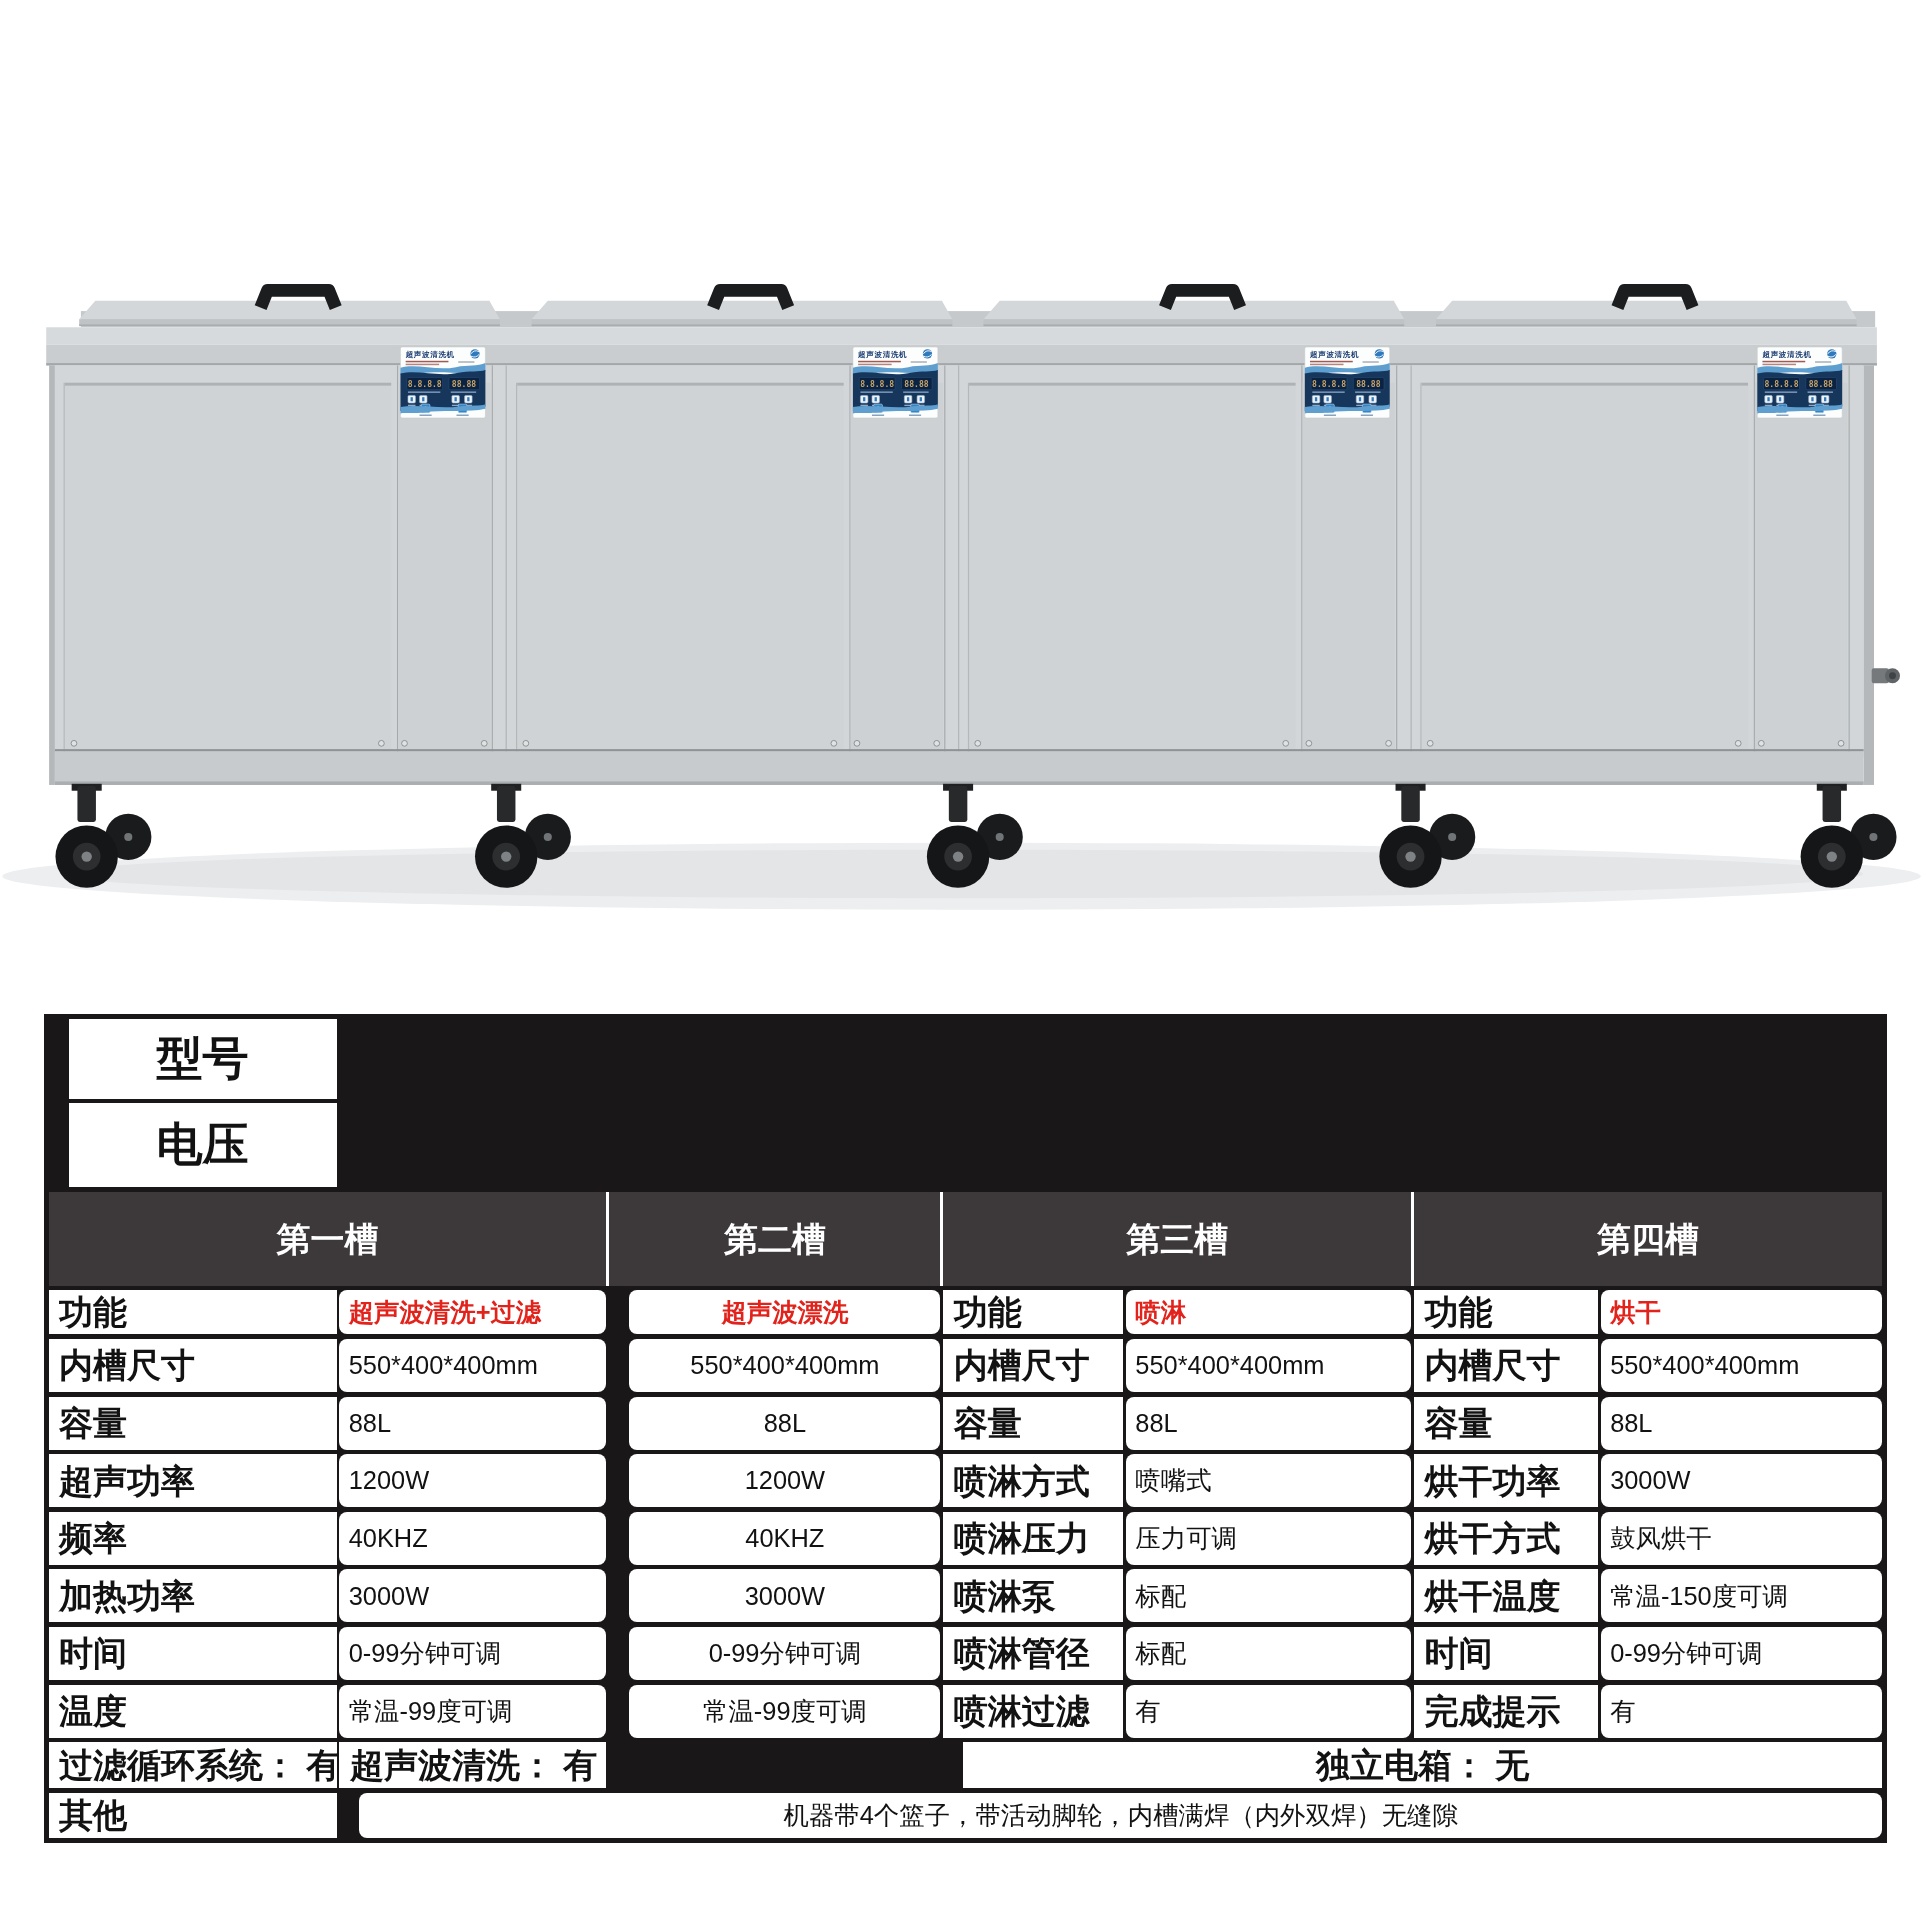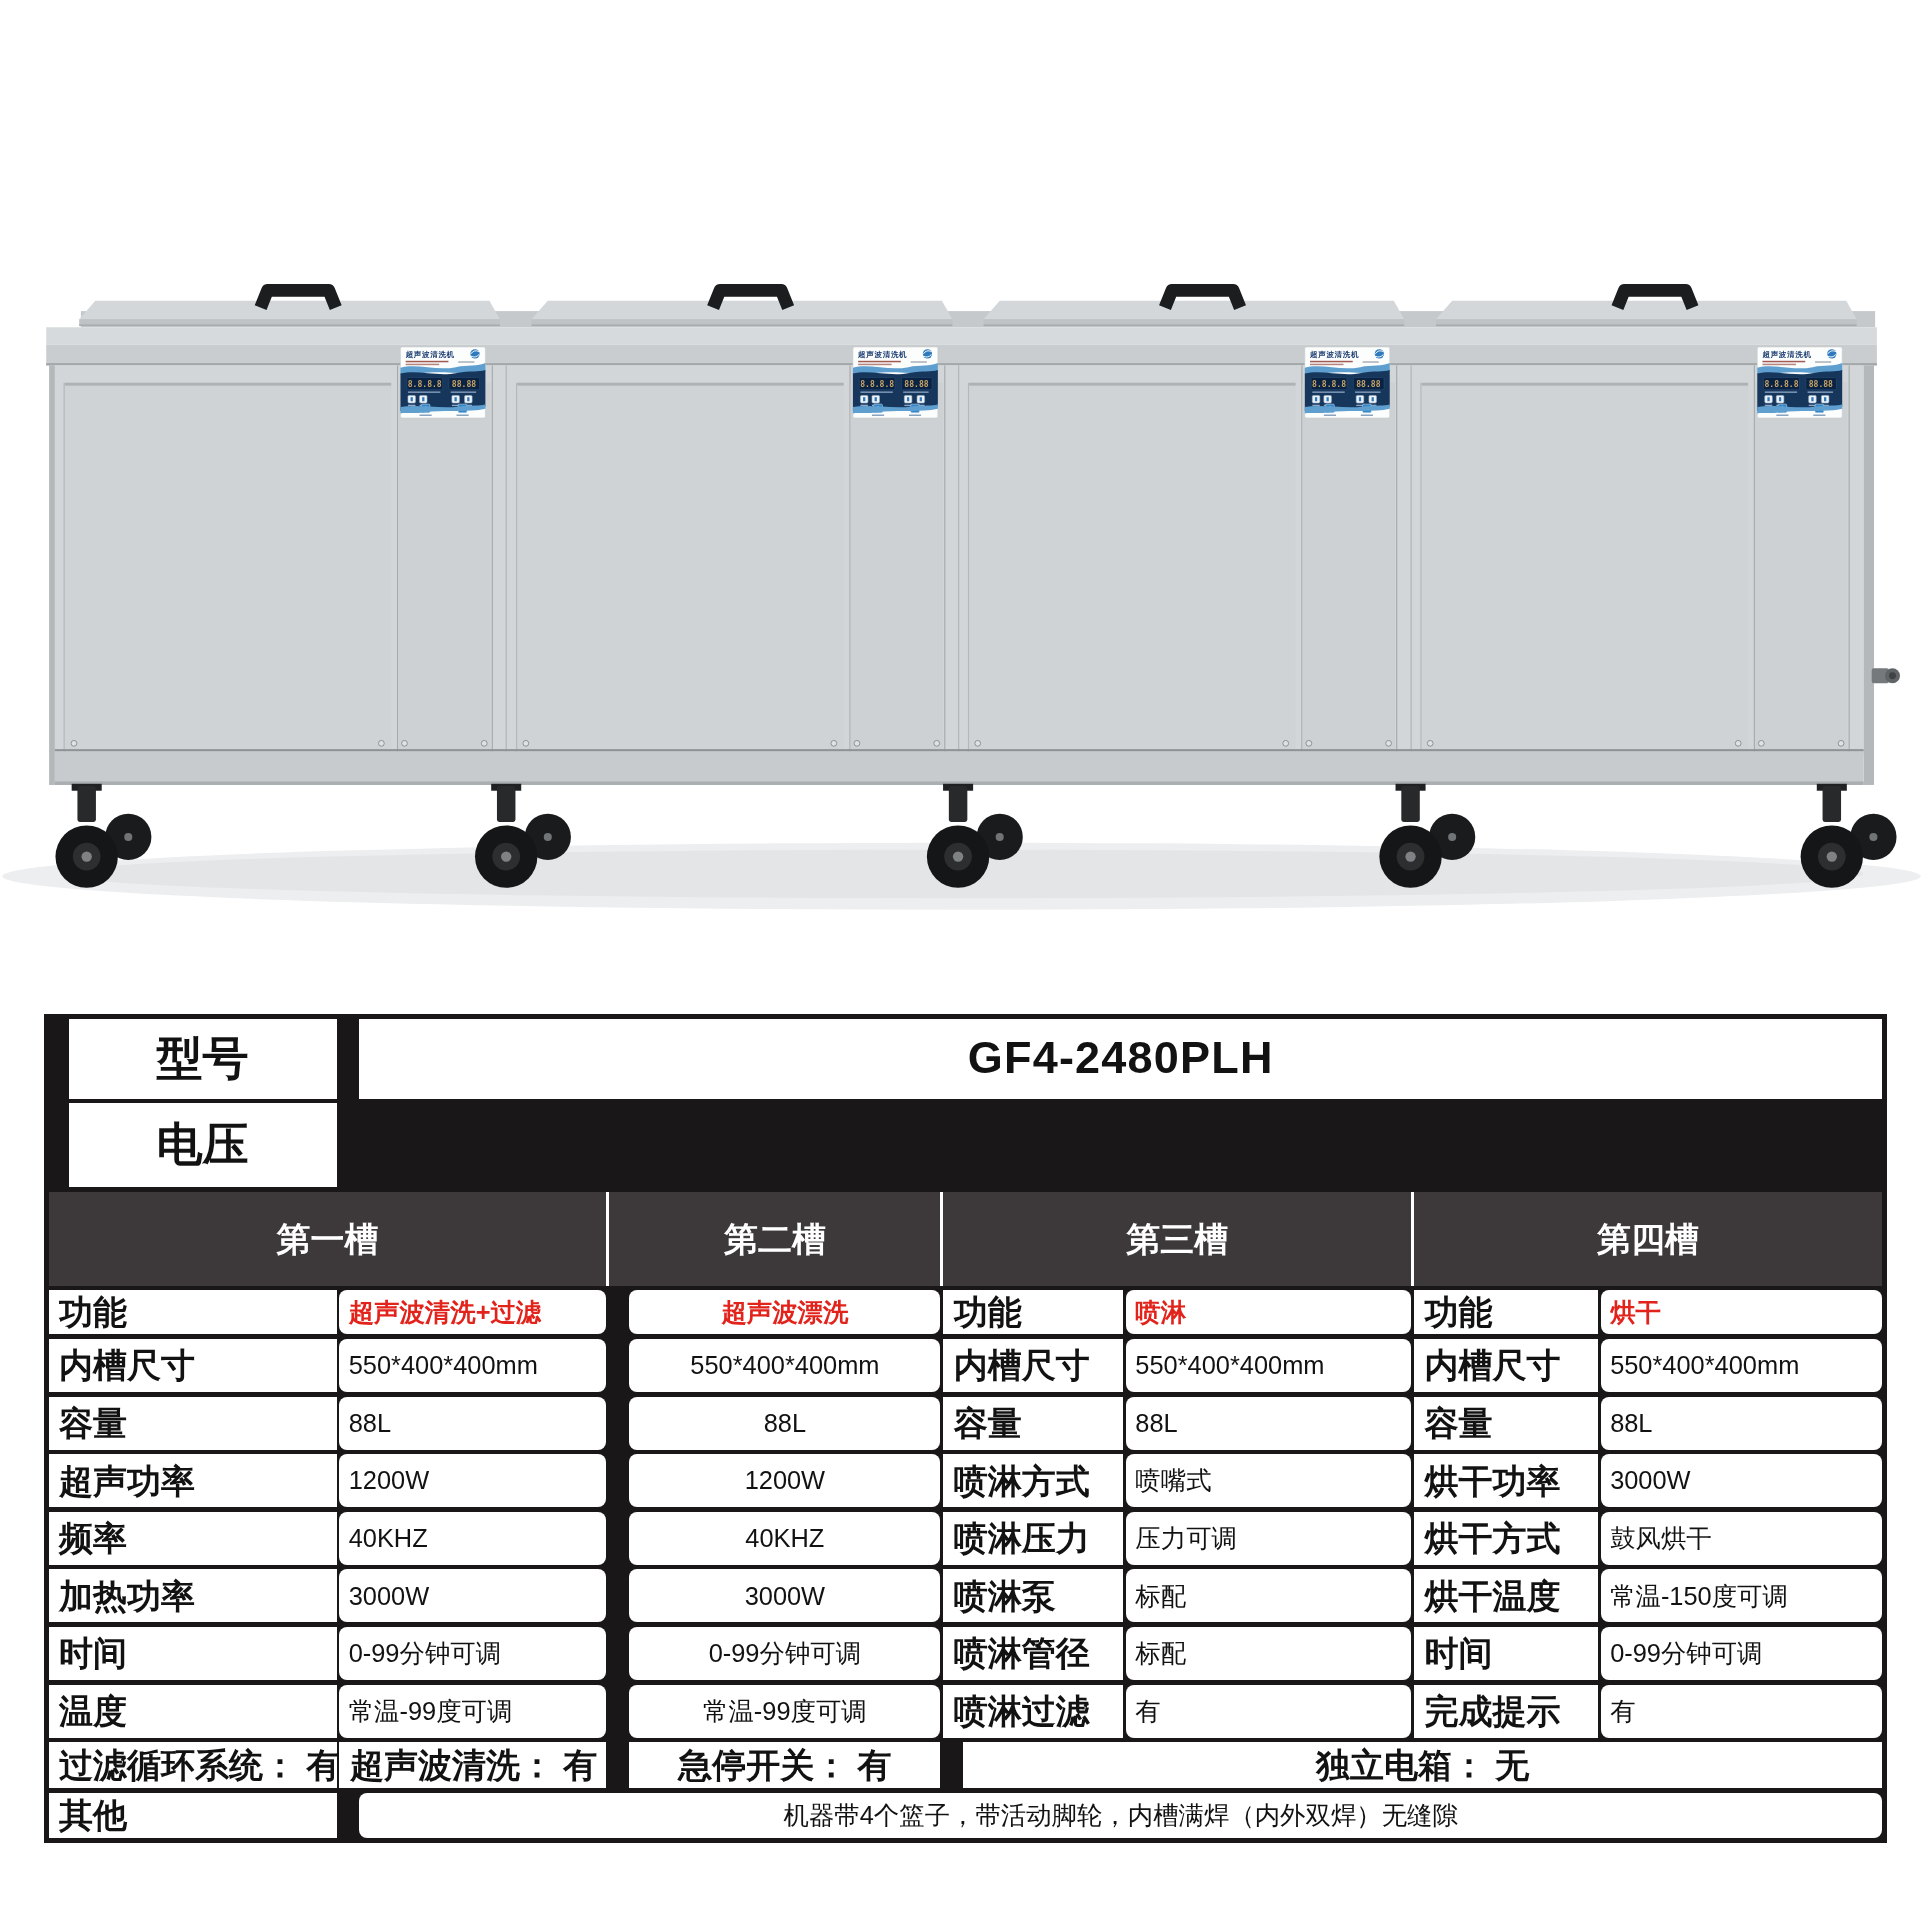--- a/index.html
+++ b/index.html
@@ -178,21 +178,20 @@
 
     <use href="#sticker" x="693" y="600"></use>
     <use href="#sticker" x="1476" y="600"></use>
     <use href="#sticker" x="2258" y="600"></use>
     <use href="#sticker" x="3041" y="600"></use>
   </svg>
 
   <div class="spec-table">
 
     <div class="cell big center" style="grid-area:1/1/2/2">型号</div>
-    <div class="cell bigv center" style="grid-area:1/2/2/8">GF4-2480PLH</div>
 
     <div class="cell big center" style="grid-area:2/1/3/2">电压</div>
 
     <div class="cell band" style="grid-area:3/1/4/3">第一槽</div>
     <div class="cell band sep" style="grid-area:3/3/4/4">第二槽</div>
     <div class="cell band sep" style="grid-area:3/4/4/6">第三槽</div>
     <div class="cell band sep" style="grid-area:3/6/4/8">第四槽</div>
 
     <div class="cell lbl" style="grid-area:4/1">功能</div>
     <div class="cell val red" style="grid-area:4/2">超声波清洗+过滤</div>
@@ -253,21 +252,20 @@
     <div class="cell lbl" style="grid-area:11/1">温度</div>
     <div class="cell val" style="grid-area:11/2">常温-99度可调</div>
     <div class="cell val center" style="grid-area:11/3">常温-99度可调</div>
     <div class="cell lbl" style="grid-area:11/4">喷淋过滤</div>
     <div class="cell val" style="grid-area:11/5">有</div>
     <div class="cell lbl" style="grid-area:11/6">完成提示</div>
     <div class="cell val" style="grid-area:11/7">有</div>
 
     <div class="cell lbl" style="grid-area:12/1">过滤循环系统： 有</div>
     <div class="cell lbl" style="grid-area:12/2">超声波清洗： 有</div>
-    <div class="cell lbl center" style="grid-area:12/3">急停开关： 有</div>
     <div class="cell lbl center" style="grid-area:12/4/13/8">独立电箱： 无</div>
 
     <div class="cell lbl" style="grid-area:13/1">其他</div>
     <div class="cell val center" style="grid-area:13/2/14/8">机器带4个篮子，带活动脚轮，内槽满焊（内外双焊）无缝隙</div>
 
   </div>
 </div>
 
 
 </body></html>

